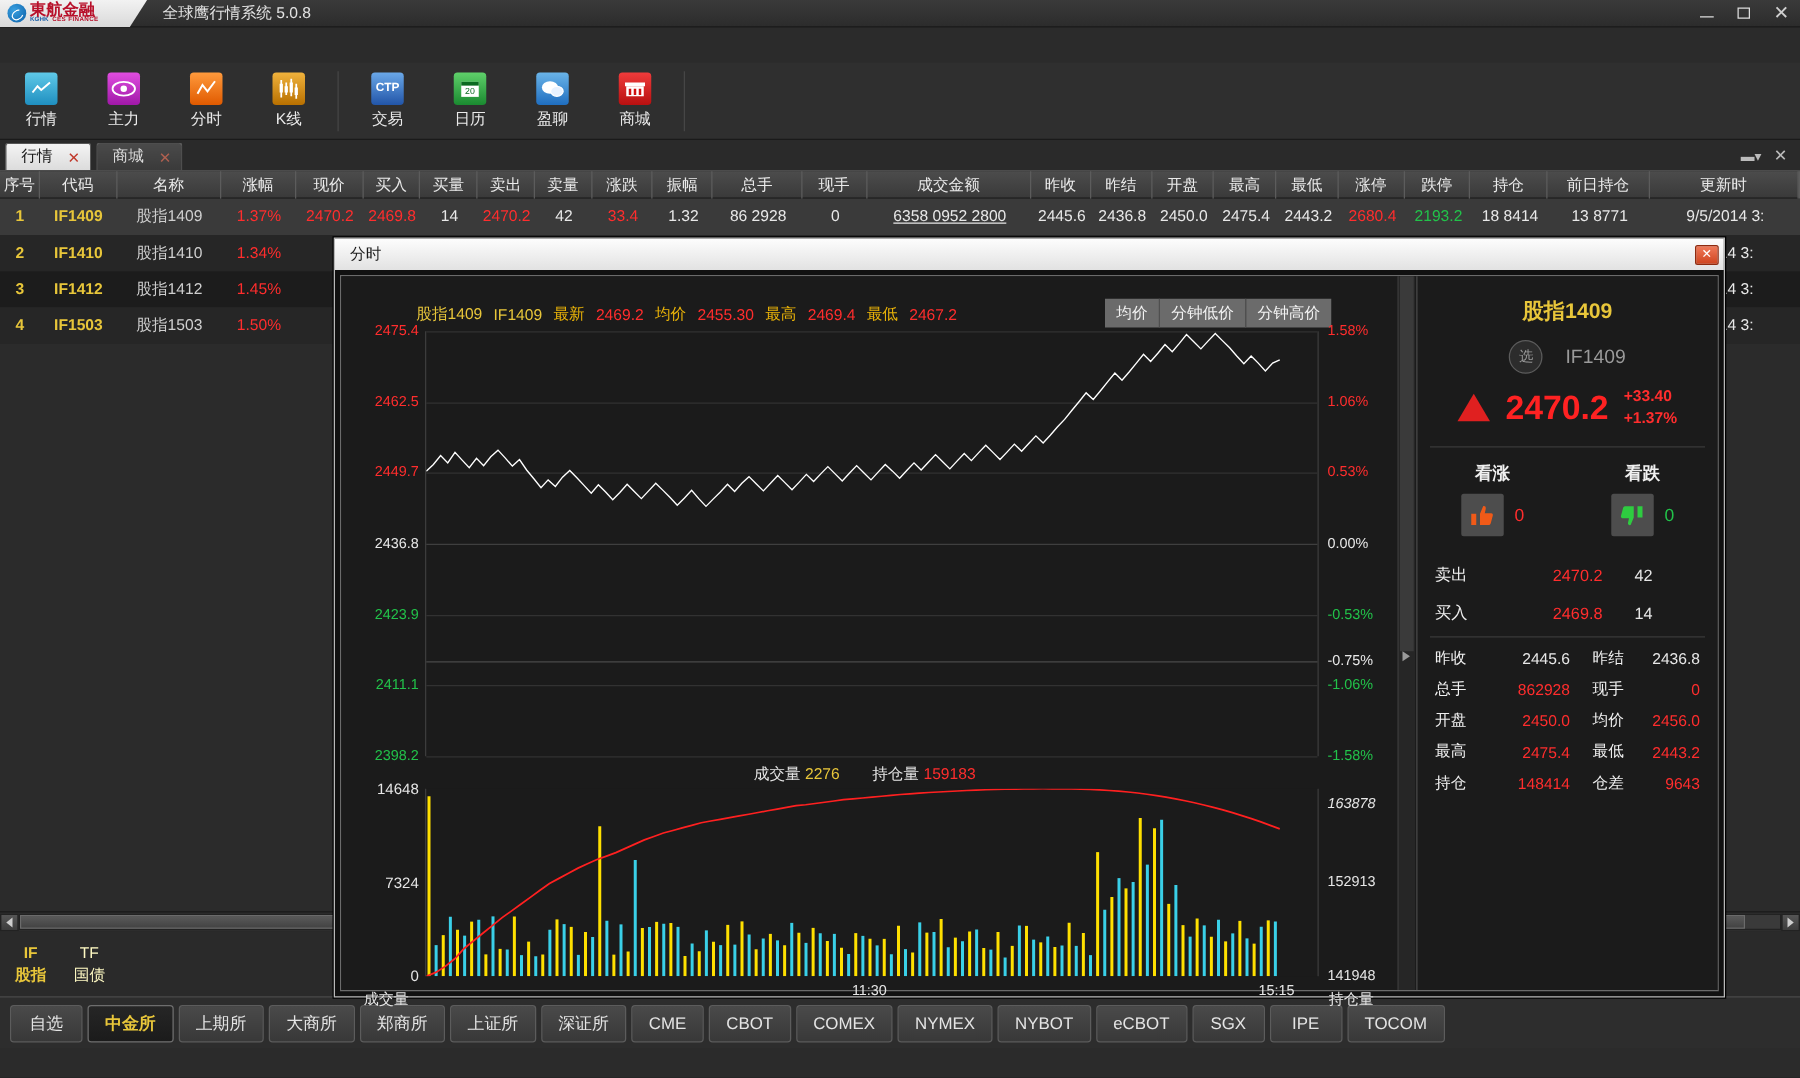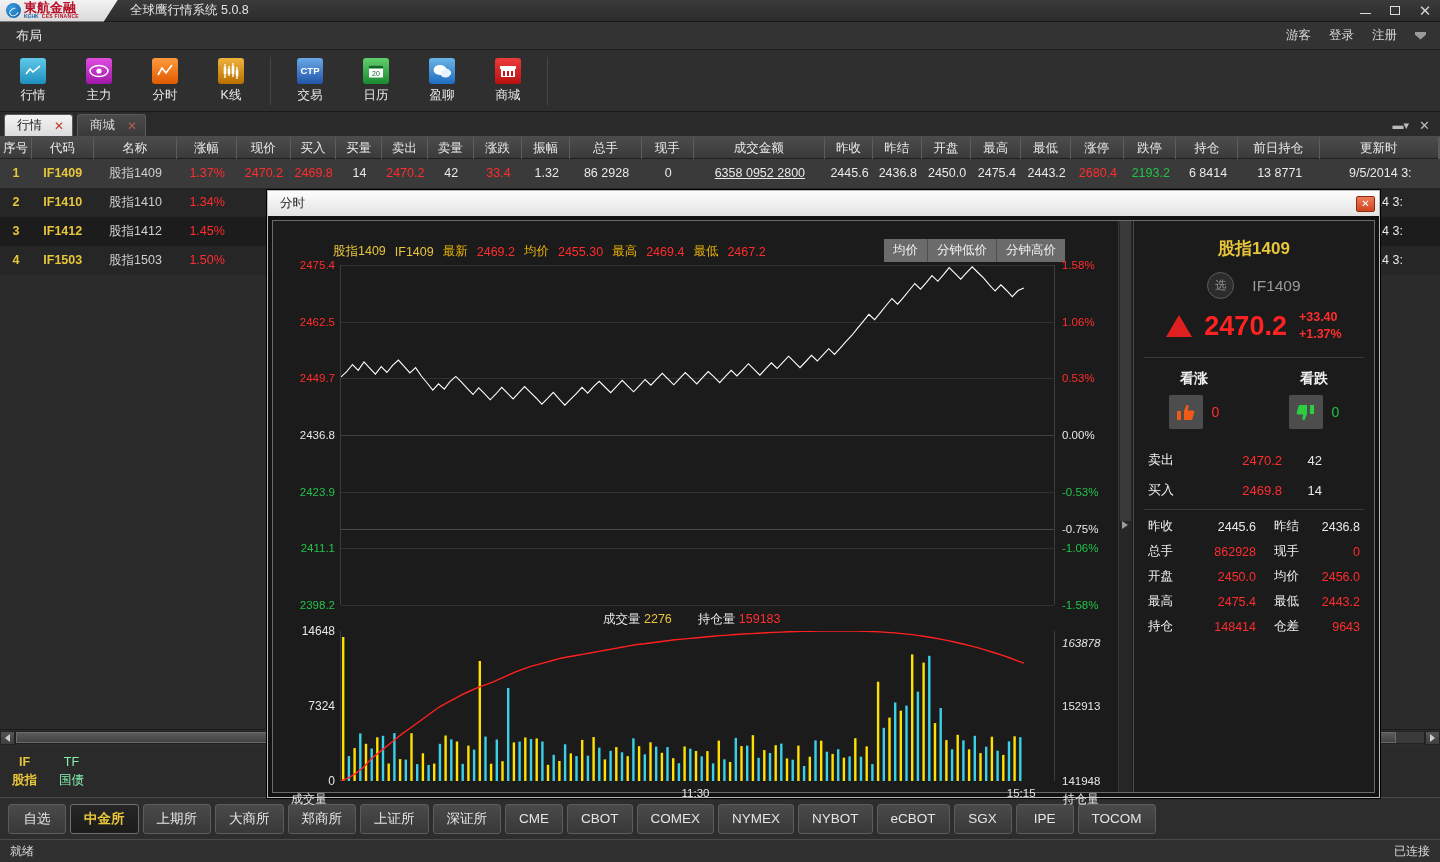--- a/index.html
+++ b/index.html
@@ -153,21 +153,21 @@
   .hs-track { flex: 1; height: 13px; background: #3a3a3a; border: 1px solid #222; }
   .hs-thumb { width: 1380px; height: 11px; background: linear-gradient(#5a5a5a,#434343); border: 1px solid #6b6b6b; }
 
   
   .subtabs {
     position: absolute; top: 745px; left: 0; width: 1440px; height: 52px;
     background: #2a2a2a; display: flex; align-items: center; padding-left: 12px; gap: 22px;
   }
   .subtab { display: flex; flex-direction: column; align-items: center; font-size: 12.5px; line-height: 18px; }
   .subtab.on { color: #e8c63a; font-weight: bold; }
-  .subtab.off { color: #86efac; }
+  .subtab.off { color: #fef9c3; }
 
   
   .exbar {
     position: absolute; top: 797px; left: 0; width: 1440px; height: 42px;
     background: #2d2d2d; border-top: 1px solid #4a4a4a;
     display: flex; align-items: center; padding: 0 8px;
   }
   .exbtn {
     height: 30px; min-width: 58px; padding: 0 13px;
     display: flex; align-items: center; justify-content: center;
@@ -357,29 +357,20 @@
         </div>
       <div class="win-btn">
           <span class="glyph-max"></span>
         </div>
       <div class="win-btn close">
           <span class="glyph-close">✕</span>
         </div>
     </div>
   </div>
 
-  <div class="menubar">
-    <div class="menu-item">布局</div>
-    <div class="acct-links">
-      <span class="acct-link">游客</span>
-      <span class="acct-link">登录</span>
-      <span class="acct-link">注册</span>
-      <span class="acct-caret"></span>
-    </div>
-  </div>
 
   <div class="toolbar">
     <div class="tool-group">
       <div class="tool-btn">
         <div class="tool-ico ico-hq">
           <svg width="18" height="18" viewBox="0 0 18 18">
               <polyline points="2,12 6,7 9,10 16,4" fill="none" stroke="#fff" stroke-width="1.6"></polyline>
             </svg>
         </div>
         <div class="tool-lbl">行情</div>
@@ -526,21 +517,21 @@
         <div class="cell c-wh" style="width: 72px;">86 2928</div>
         <div class="cell c-wh" style="width: 52px;">0</div>
         <div class="cell c-wh" style="width: 132px; text-decoration: underline;">6358 0952 2800</div>
         <div class="cell c-wh" style="width: 48px;">2445.6</div>
         <div class="cell c-wh" style="width: 49px;">2436.8</div>
         <div class="cell c-wh" style="width: 50px;">2450.0</div>
         <div class="cell c-wh" style="width: 50px;">2475.4</div>
         <div class="cell c-wh" style="width: 50px;">2443.2</div>
         <div class="cell c-up" style="width: 53px;">2680.4</div>
         <div class="cell c-dn" style="width: 53px;">2193.2</div>
-        <div class="cell c-wh" style="width: 62px;">6 8414</div>
+        <div class="cell c-wh" style="width: 62px;">18 8414</div>
         <div class="cell c-wh" style="width: 82px;">13 8771</div>
         <div class="cell c-wh" style="width: 120px;">9/5/2014 3:</div>
         <div class="cell fill"></div>
       </div>
       <div class="qt-row r1">
         <div class="cell c-yl" style="width: 32px;">2</div>
         <div class="cell c-yl" style="width: 62px;">IF1410</div>
         <div class="cell c-gy" style="width: 84px;">股指1410</div>
         <div class="cell c-up" style="width: 60px;">1.34%</div>
         <div class="cell c-up" style="width: 54px;"></div>
@@ -656,24 +647,20 @@
       <div class="exbtn">CBOT</div>
       <div class="exbtn">COMEX</div>
       <div class="exbtn">NYMEX</div>
       <div class="exbtn">NYBOT</div>
       <div class="exbtn">eCBOT</div>
       <div class="exbtn">SGX</div>
       <div class="exbtn">IPE</div>
       <div class="exbtn">TOCOM</div>
     </div>
 
-  <div class="statusbar">
-    <span>就绪</span>
-    <span class="status-right">已连接</span>
-  </div>
 
   <div class="chartwin">
     <div class="cw-title">
       <span class="cw-title-text">分时</span>
       <div class="cw-close">✕</div>
     </div>
 
     <div class="cw-body">
 
       <div class="cw-chart">

